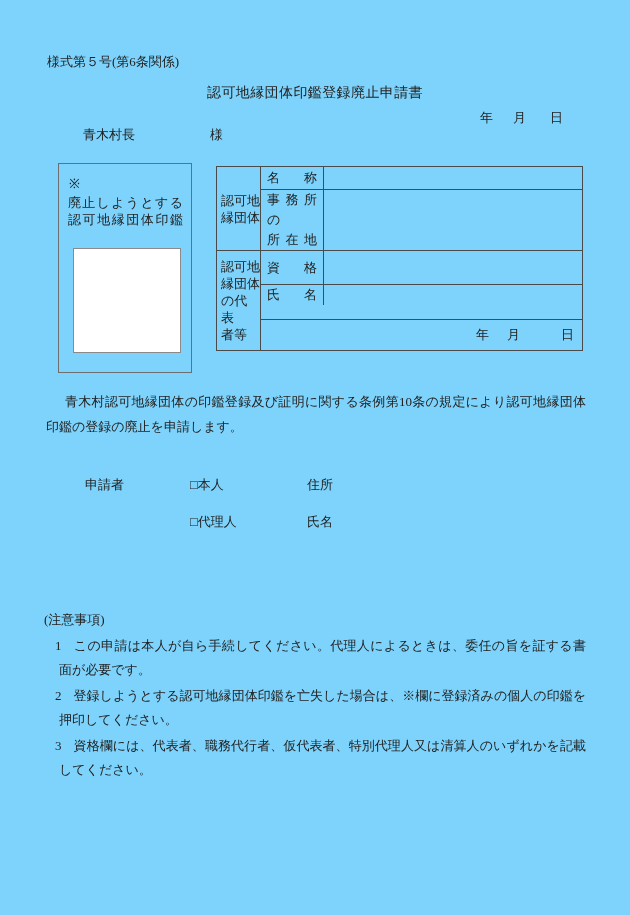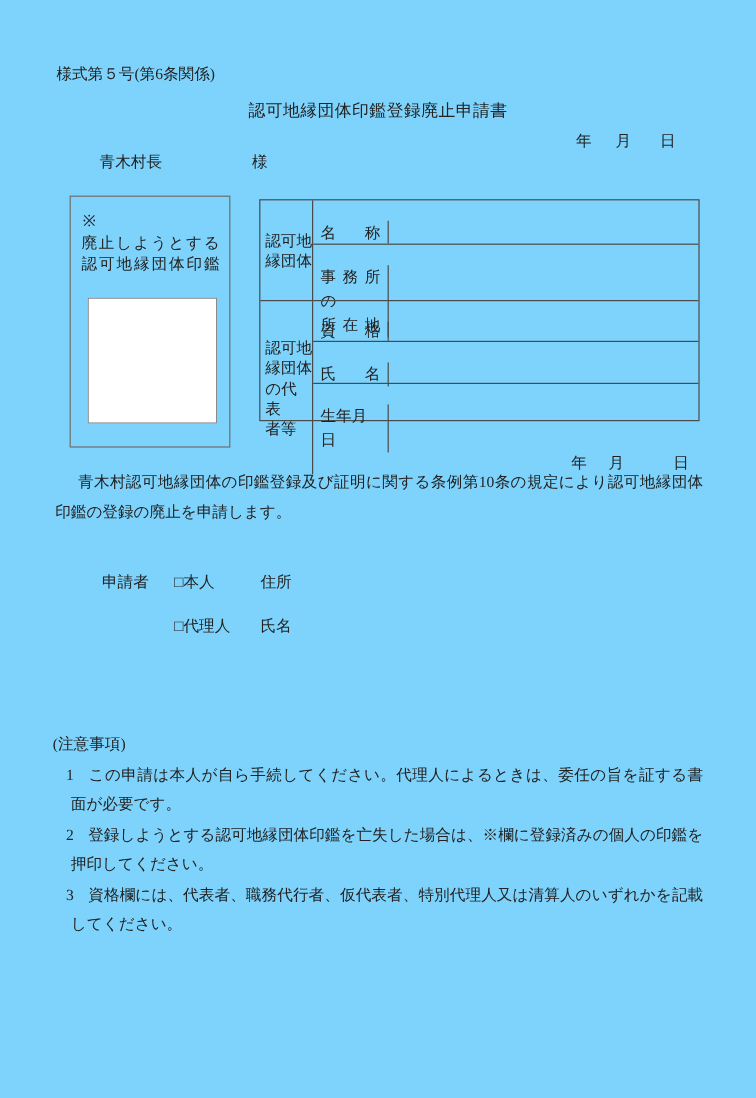--- a/index.html
+++ b/index.html
@@ -40,35 +40,35 @@
   .tgroup-label { width:44px; border-right:1px solid #4a4a4a; display:flex; align-items:center; }
   .tgroup-label .glabel-text { width:100%; padding-left:4px; white-space:pre-line; line-height:17px; }
   .tgroup-rows { flex:1; display:flex; flex-direction:column; }
   .trow { display:flex; }
   .trow.bt { border-top:1px solid #4a4a4a;flex-direction:column; }
   .r-name { height:36px; }
   .r-addr { flex:1; }
   .r-shikaku { height:33px; }
   .r-shimei { height:35px; }
   .r-birth { flex:1; }
-  .tlabel { width:63px; border-right:1px solid #4a4a4a; display:flex; align-items:center; padding:0 6px;margin-top:17px; }
+  .tlabel { width:63px; border-right:1px solid #4a4a4a; display:flex; align-items:center; padding:0 6px; }
   .jlabel { width:100%; text-align:justify; text-align-last:justify; white-space:pre-line; line-height:20px; }
   .jlabel.plain { text-align:left; text-align-last:left; }
   .tvalue { flex:1; }
   .tvalue.birth { display:flex; align-items:center; justify-content:flex-end; white-space:nowrap; }
   .tvalue.birth .by { margin-right:18px; }
   .tvalue.birth .bm { margin-right:41px; }
   .tvalue.birth .bd { margin-right:8px; }
 
   
   .body-par { left:46px; top:389px; width:540px; line-height:25px; text-indent:19px; text-align:justify; }
 
   
   .applicant { left:85px; top:478px; line-height:14px; }
-  .app-row { display:flex; white-space:nowrap; }
+  .app-row { display:flex; white-space:nowrap;gap:45px; }
   .app-row + .app-row { margin-top:23px; }
   .app-col1 { width:60px; }
   .app-col2 { width:72px; }
 
   
   .notes { left:44px; top:592px; width:542px; line-height:24px;margin-top:16px; }
   .note { margin-left:15px; text-indent:-4px; margin-top:2px; text-align:justify; }
   .note .note-no { margin-right:12px; }
 </style>
 </head>
@@ -128,23 +128,20 @@
           </div>
           <div class="tvalue"></div>
         </div>
         <div class="trow bt r-shimei">
           <div class="tlabel">
             <div class="jlabel">氏　名</div>
           </div>
           <div class="tvalue"></div>
         </div>
         <div class="trow bt r-birth">
-          <div class="tlabel">
-            <div class="jlabel plain">生年月日</div>
-          </div>
           <div class="tvalue birth">
             <span class="by">年</span>
               <span class="bm">月</span>
               <span class="bd">日</span>
           </div>
         </div>
       </div>
     </div>
   </div>
 

